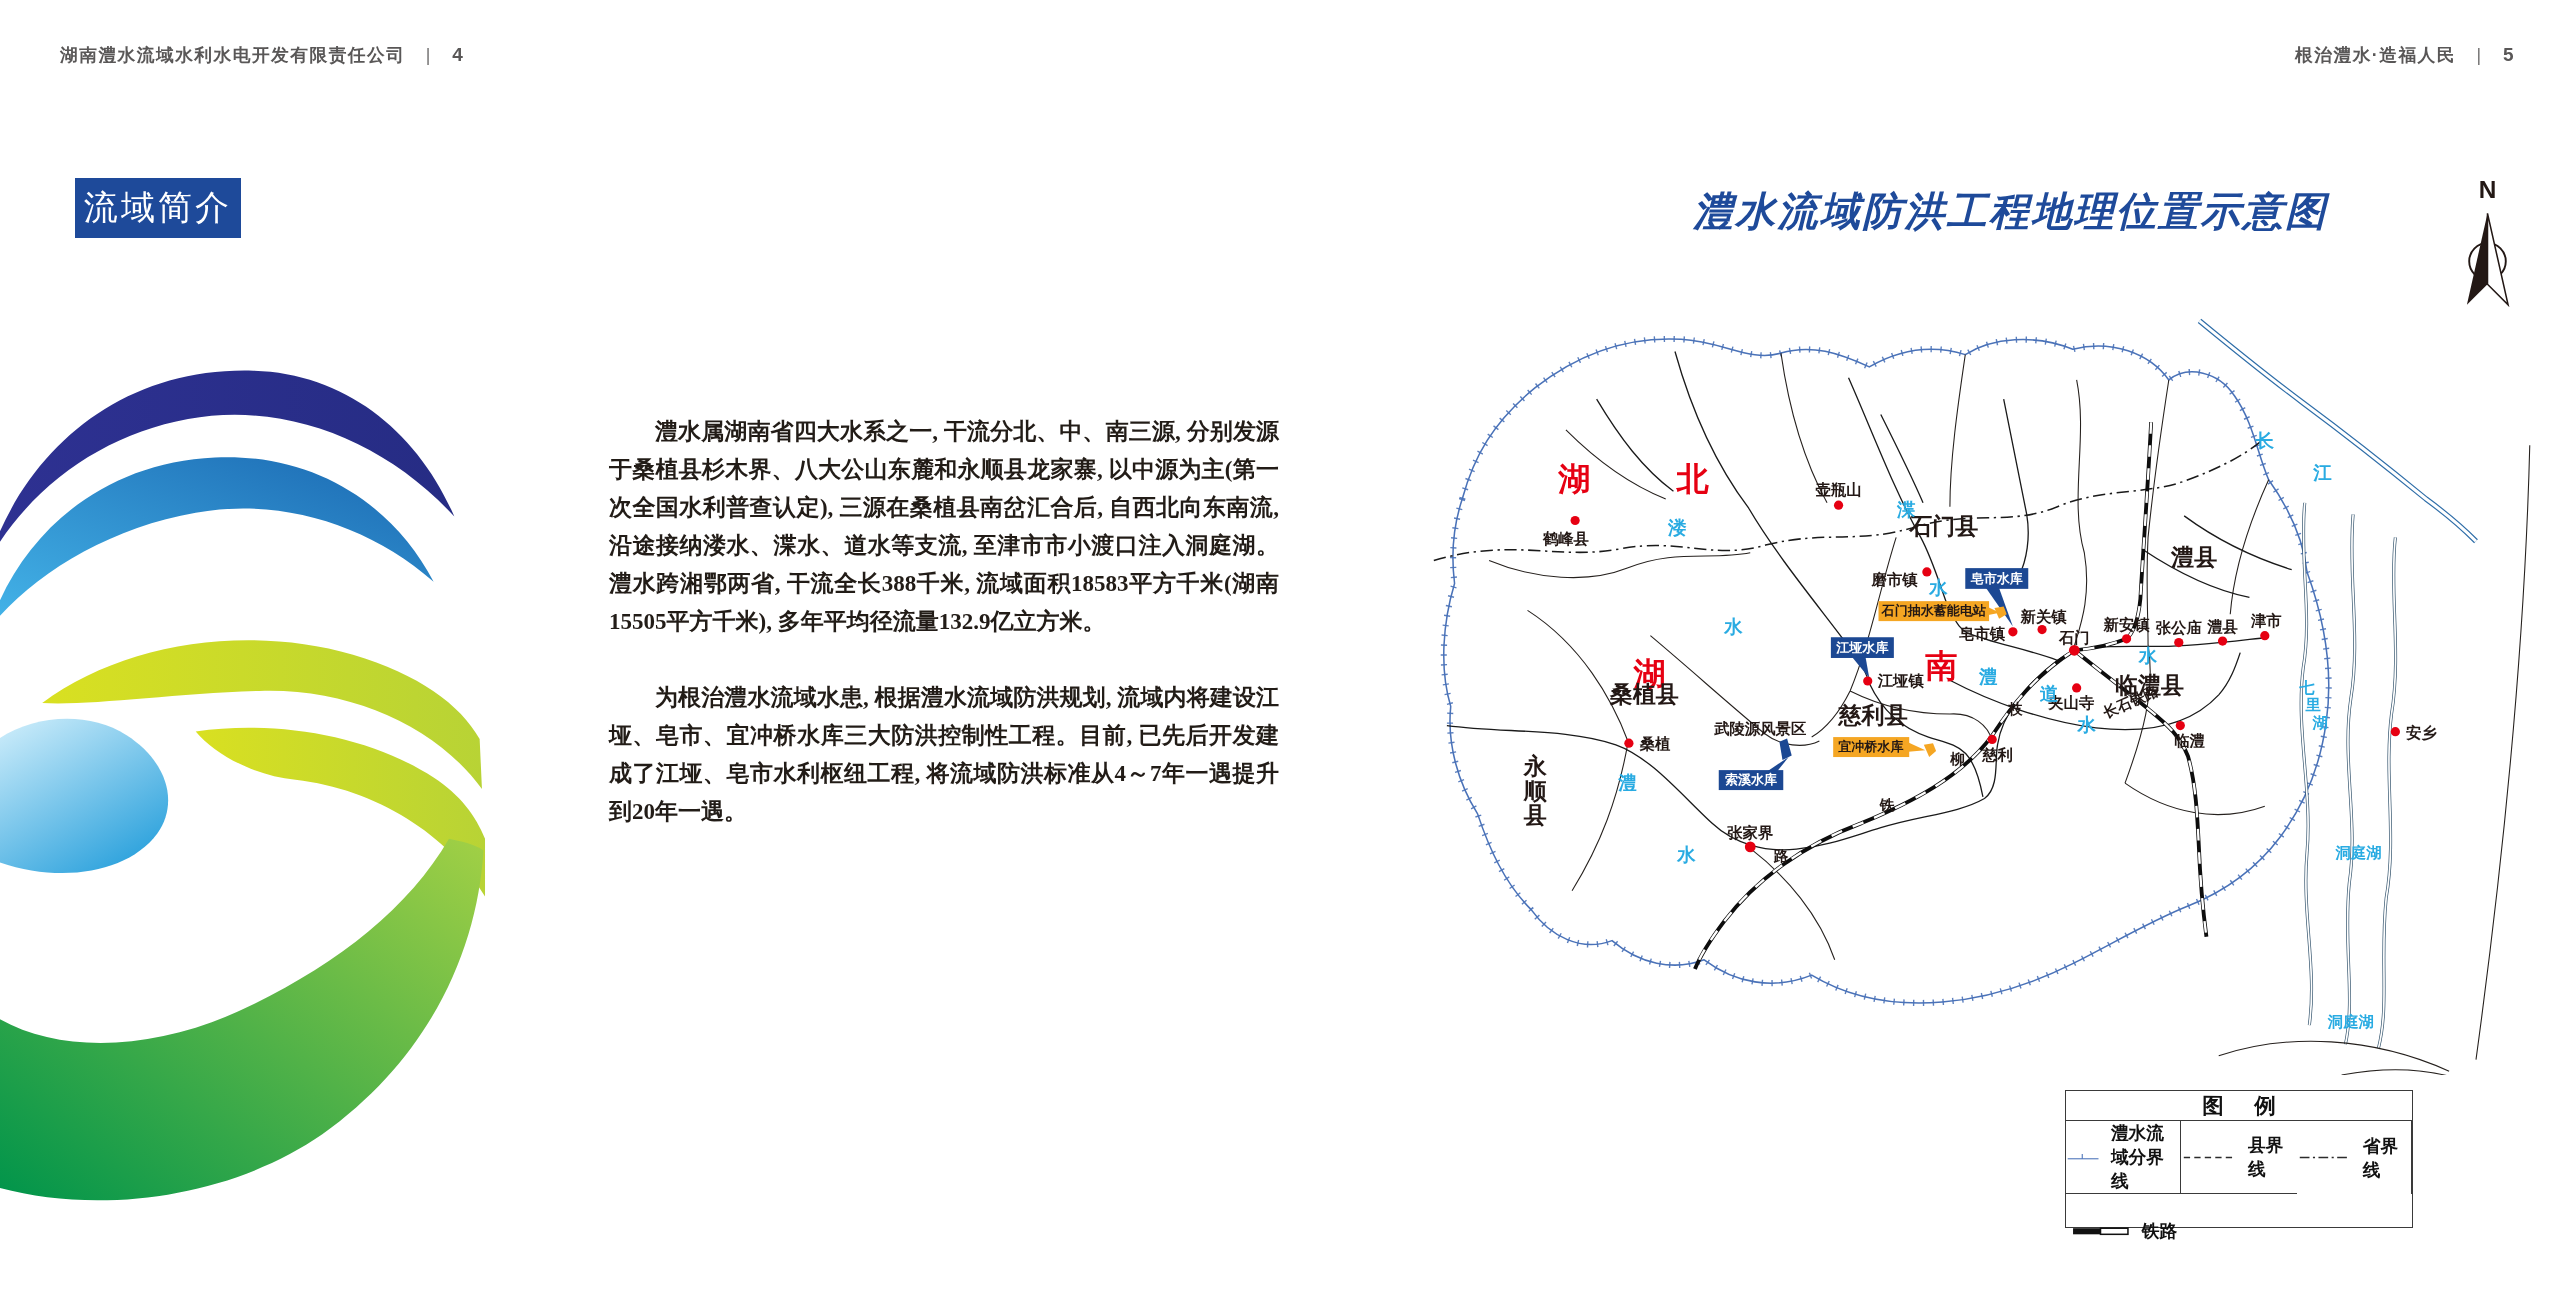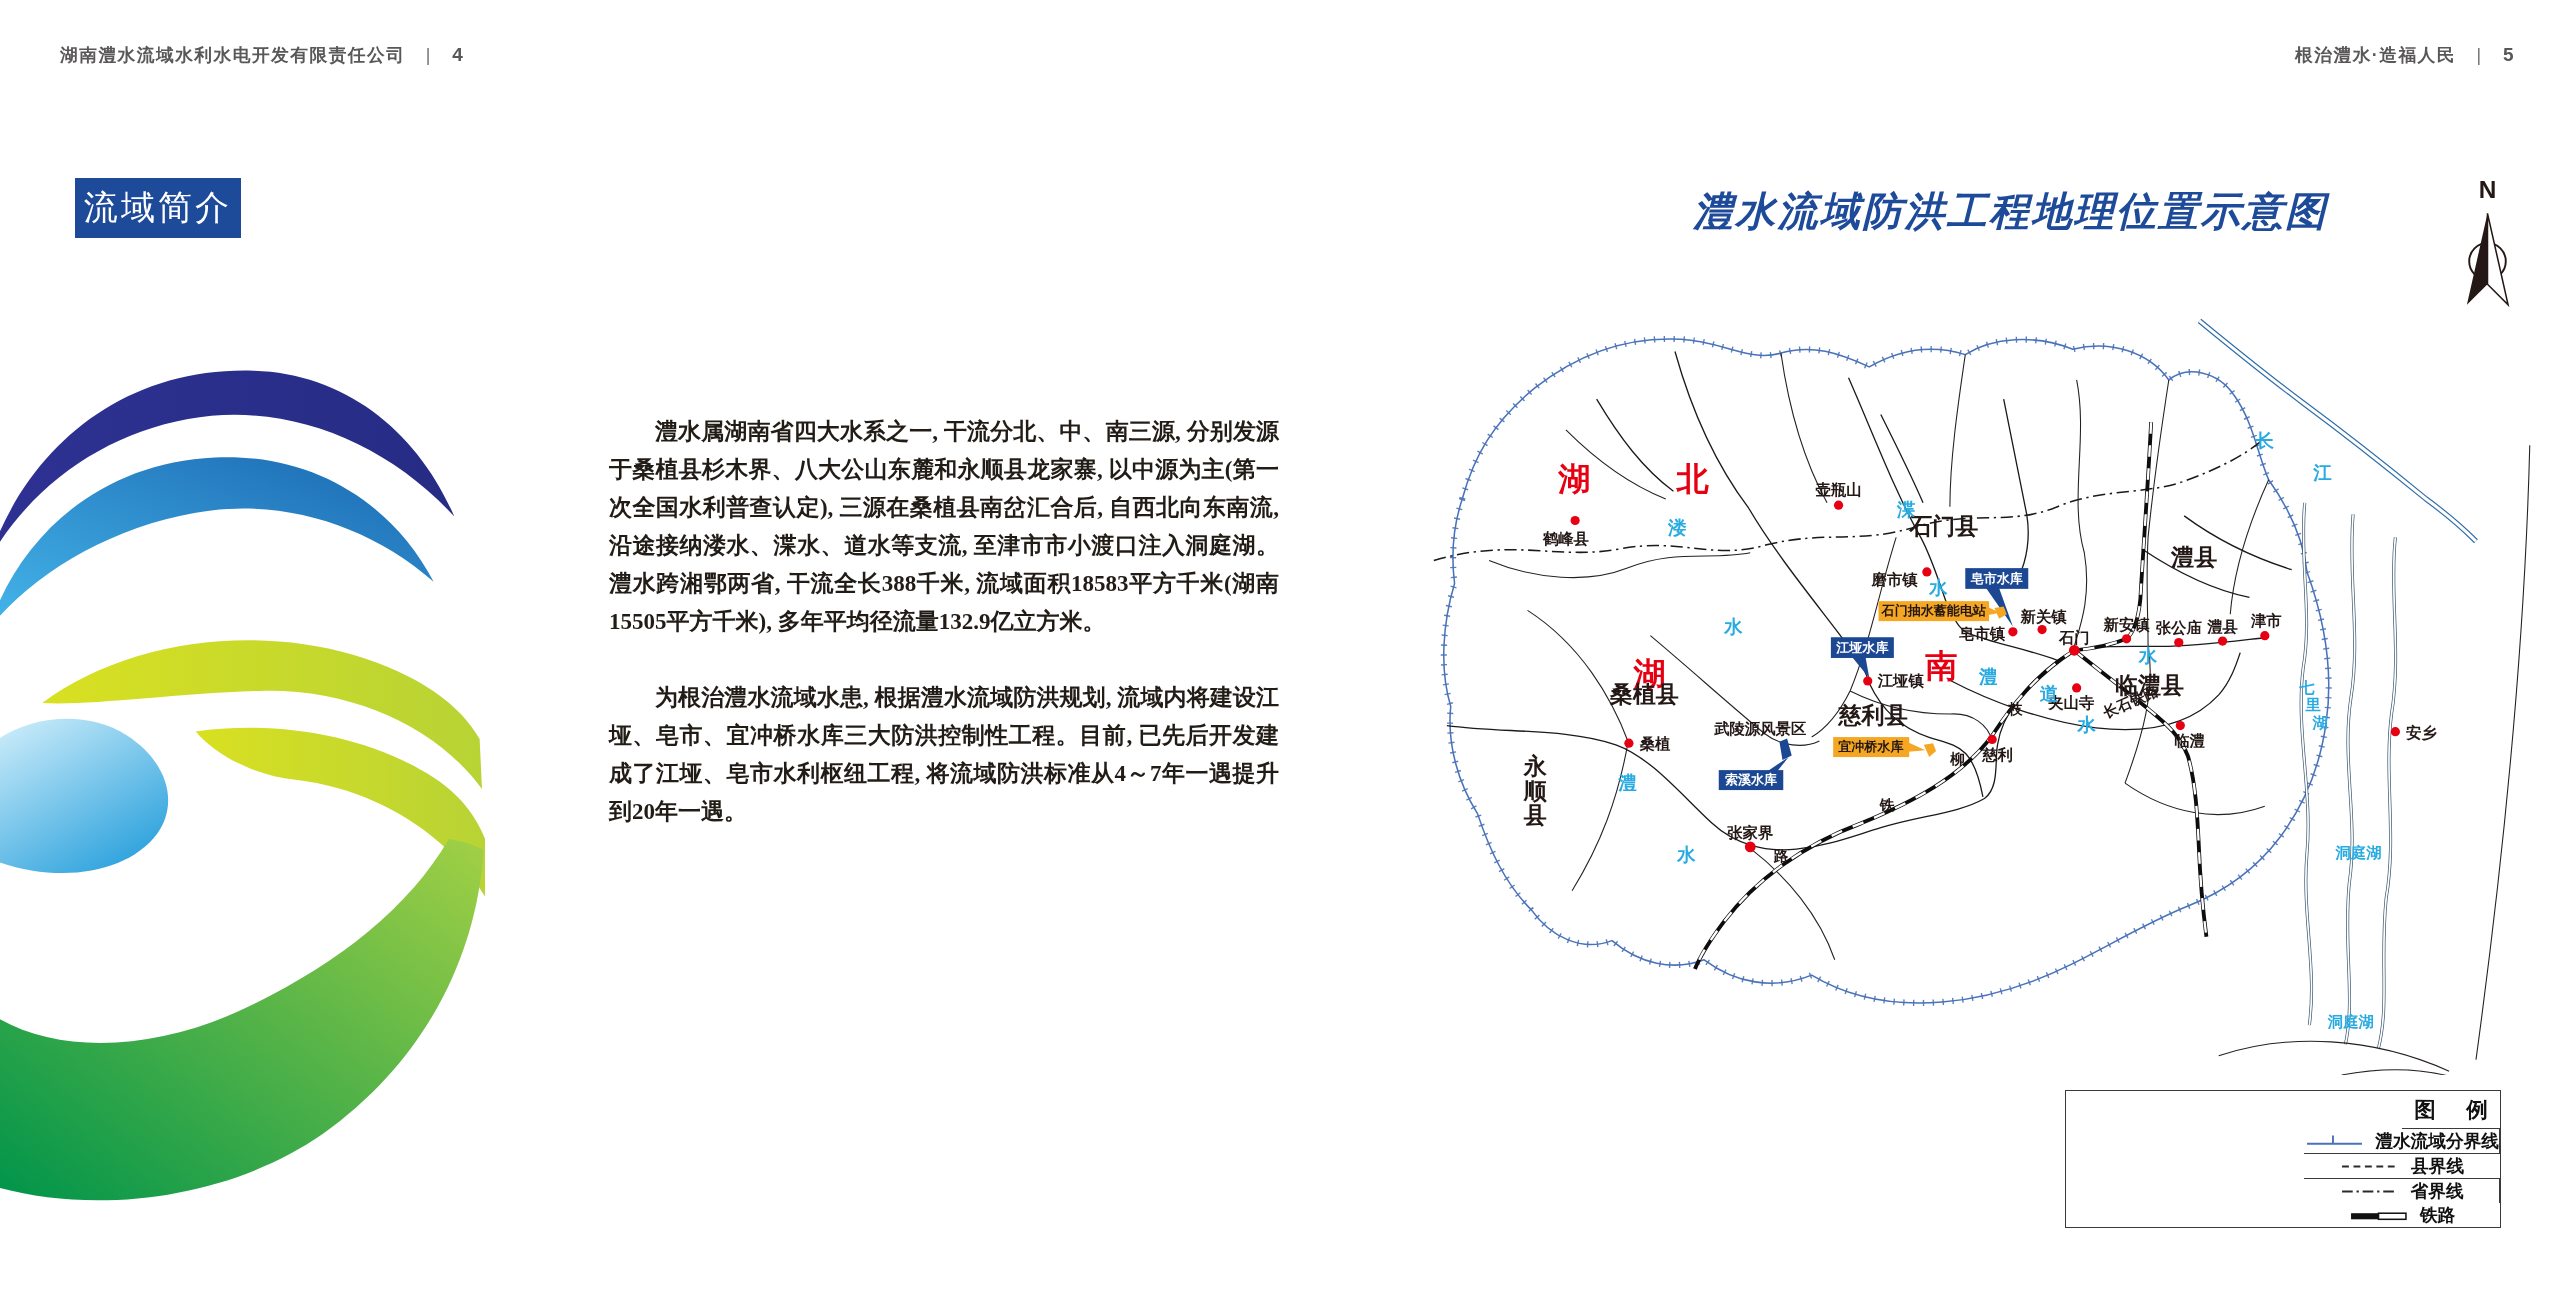--- a/index.html
+++ b/index.html
@@ -45,25 +45,25 @@
   .rail-base{fill:none;stroke:#0d0d0d;stroke-width:5;}
   .rail-dash{fill:none;stroke:#ffffff;stroke-width:3;stroke-dasharray:15 15;}
   .dbl-base{fill:none;stroke:#35556e;stroke-width:4;}
   .dbl-top{fill:none;stroke:#ffffff;stroke-width:2.2;}
   .yz-base{fill:none;stroke:#2e6da8;stroke-width:7;}
   .yz-top{fill:none;stroke:#ffffff;stroke-width:4;}
   .dot{fill:#e60012;}
   .res-box{fill:#1c4893;}
   .res-box-o{fill:#f5a623;}
   
-  .legend{position:absolute;left:2065px;top:1090px;width:436px;height:138px;border:1.5px solid #3a3a3a;
-          background:#ffffff;display:flex;flex-direction:column;box-sizing:border-box;align-items:flex-end;}
+  .legend{position:absolute;left:2065px;top:1090px;width:348px;height:138px;border:1.5px solid #3a3a3a;
+          background:#ffffff;display:flex;flex-direction:column;box-sizing:border-box;}
   .legend-title{height:41px;border-bottom:1.5px solid #3a3a3a;display:flex;align-items:center;justify-content:center;
                 font-size:21.5px;font-weight:bold;letter-spacing:12.3px;color:#111111;text-indent:12.3px;}
-  .legend-grid{flex:1;display:grid;grid-template-columns:1fr;grid-template-rows:1fr 1fr;}
+  .legend-grid{flex:1;display:grid;grid-template-columns:1fr 1fr 1fr;grid-template-rows:1fr 1fr;}
   .legend-cell{display:flex;align-items:center;justify-content:center;gap:10.7px;font-size:17.7px;font-weight:bold;color:#111111;}
   .lc-br{border-right:1.5px solid #3a3a3a;}
   .lc-bb{border-bottom:1.5px solid #3a3a3a;}
 </style>
 </head>
 <body>
 
 <div class="page">
 
   <div class="hdr hdr-left">

